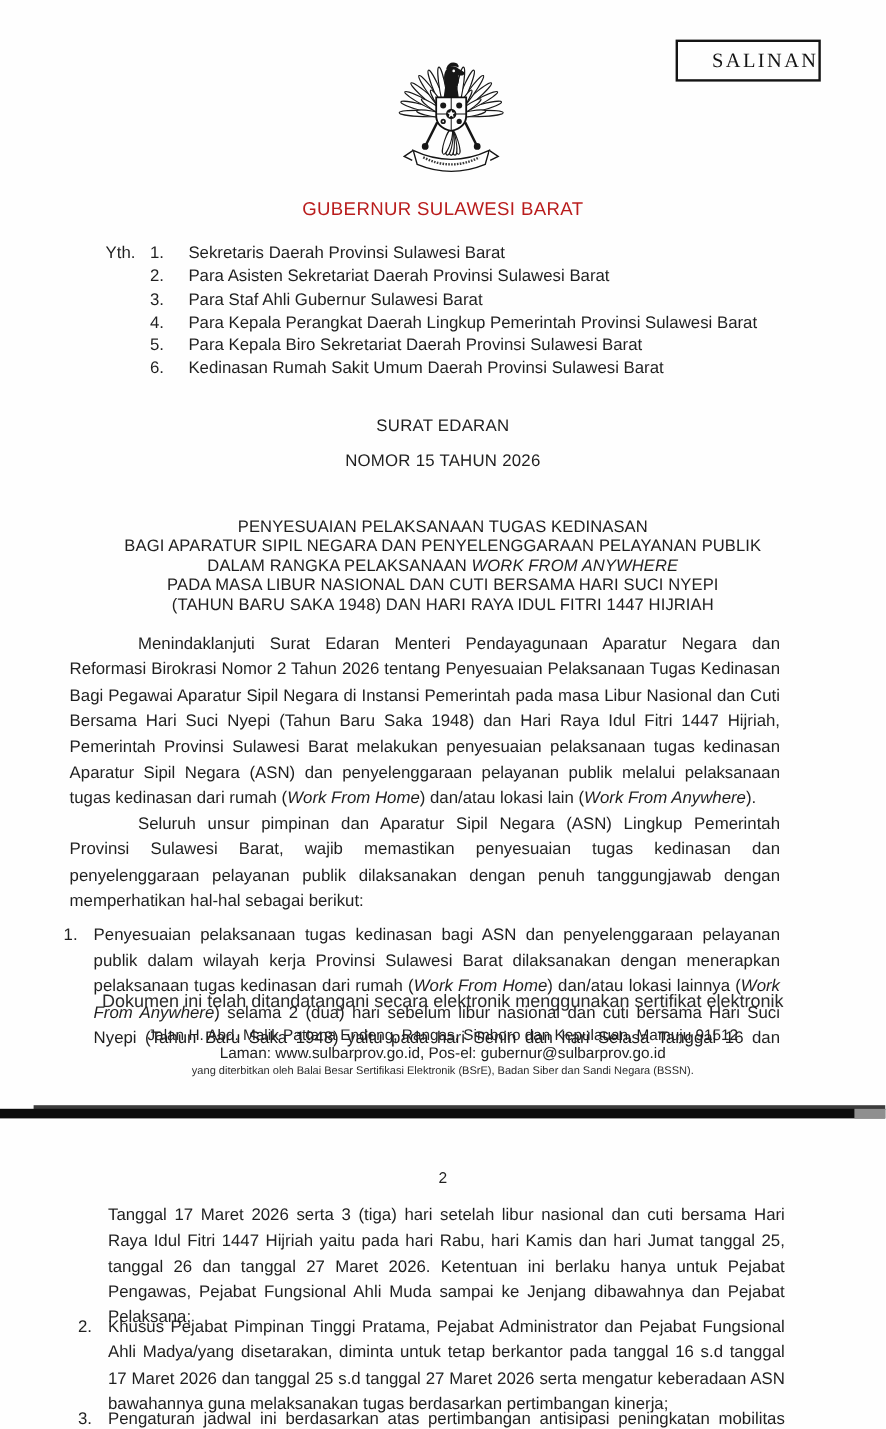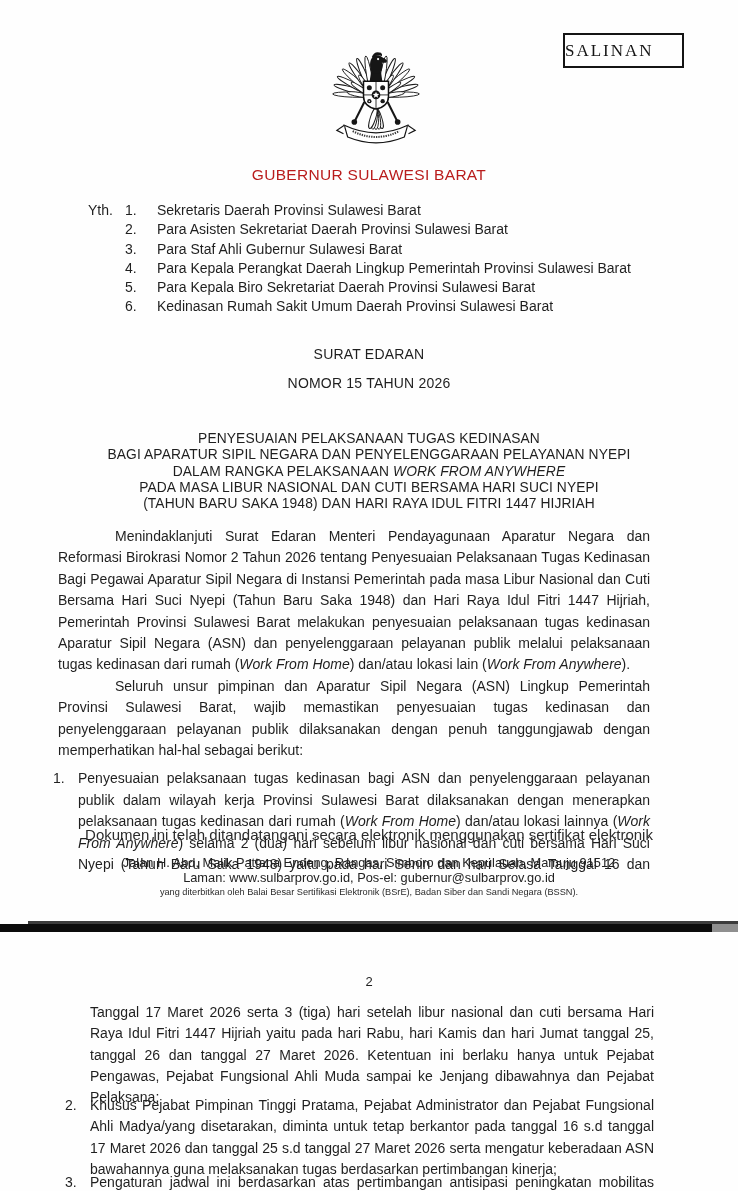--- a/index.html
+++ b/index.html
@@ -5,21 +5,21 @@
   html,body{margin:0;padding:0;background:#fff;}
   .screen{
     position:relative;width:738px;height:1191px;background:#fefefe;overflow:hidden;
     font-family:"Liberation Sans",sans-serif;color:#1f1f1f;
   }
   .c{position:absolute;left:0;right:0;text-align:center;}
 
   
   .stamp{
     position:absolute;left:563px;top:33px;width:117px;height:31px;
-    border:2px solid #141414;display:flex;align-items:center;justify-content:flex-start;
+    border:2px solid #141414;display:flex;align-items:center;justify-content:flex-end;
     font-family:"Liberation Serif",serif;font-size:17px;letter-spacing:2px;color:#141414;
   }
 
   
   .emblem{position:absolute;left:326px;top:46px;width:100px;height:112px;}
   .emblem svg{width:100%;height:100%;}
 
   
   .letterhead{top:166px;font-size:15.5px;letter-spacing:.3px;color:#b91c1c;}
 
@@ -167,21 +167,21 @@
         <span>Kedinasan Rumah Sakit Umum Daerah Provinsi Sulawesi Barat</span>
       </div>
     </div>
   </div>
 
   <div class="c h-doc">SURAT EDARAN</div>
   <div class="c h-num">NOMOR 15 TAHUN 2026</div>
 
   <div class="c h-title">
     <div>PENYESUAIAN PELAKSANAAN TUGAS KEDINASAN</div>
-    <div>BAGI APARATUR SIPIL NEGARA DAN PENYELENGGARAAN PELAYANAN NYEPI</div>
+    <div>BAGI APARATUR SIPIL NEGARA DAN PENYELENGGARAAN PELAYANAN PUBLIK</div>
     <div><span>DALAM RANGKA PELAKSANAAN </span><i>WORK FROM ANYWHERE</i></div>
     <div>PADA MASA LIBUR NASIONAL DAN CUTI BERSAMA HARI SUCI NYEPI</div>
     <div>(TAHUN BARU SAKA 1948) DAN HARI RAYA IDUL FITRI 1447 HIJRIAH</div>
   </div>
 
   <div class="body1">
     <p class="para"><span>Menindaklanjuti Surat Edaran Menteri Pendayagunaan Aparatur Negara dan Reformasi Birokrasi Nomor 2 Tahun 2026 tentang Penyesuaian Pelaksanaan Tugas Kedinasan Bagi Pegawai Aparatur Sipil Negara di Instansi Pemerintah pada masa Libur Nasional dan Cuti Bersama Hari Suci Nyepi (Tahun Baru Saka 1948) dan Hari Raya Idul Fitri 1447 Hijriah, Pemerintah Provinsi Sulawesi Barat melakukan penyesuaian pelaksanaan tugas kedinasan Aparatur Sipil Negara (ASN) dan penyelenggaraan pelayanan publik melalui pelaksanaan tugas kedinasan dari rumah (</span><i>Work From Home</i><span>) dan/atau lokasi lain (</span><i>Work From Anywhere</i><span>).</span></p>
     <p class="para">Seluruh unsur pimpinan dan Aparatur Sipil Negara (ASN) Lingkup Pemerintah Provinsi Sulawesi Barat, wajib memastikan penyesuaian tugas kedinasan dan penyelenggaraan pelayanan publik dilaksanakan dengan penuh tanggungjawab dengan memperhatikan hal-hal sebagai berikut:</p>
     <div class="item-row">
       <span class="item-no">1.</span>

